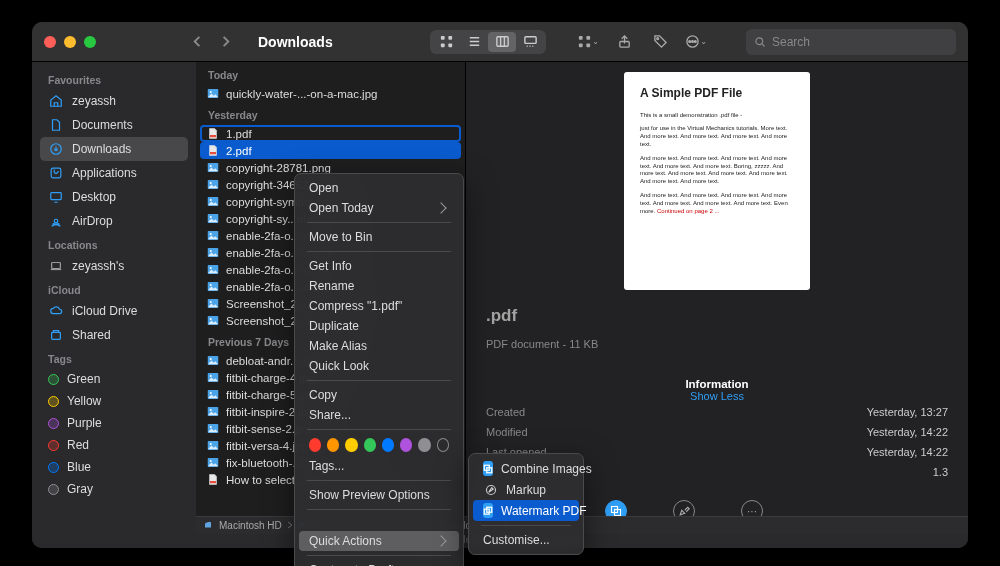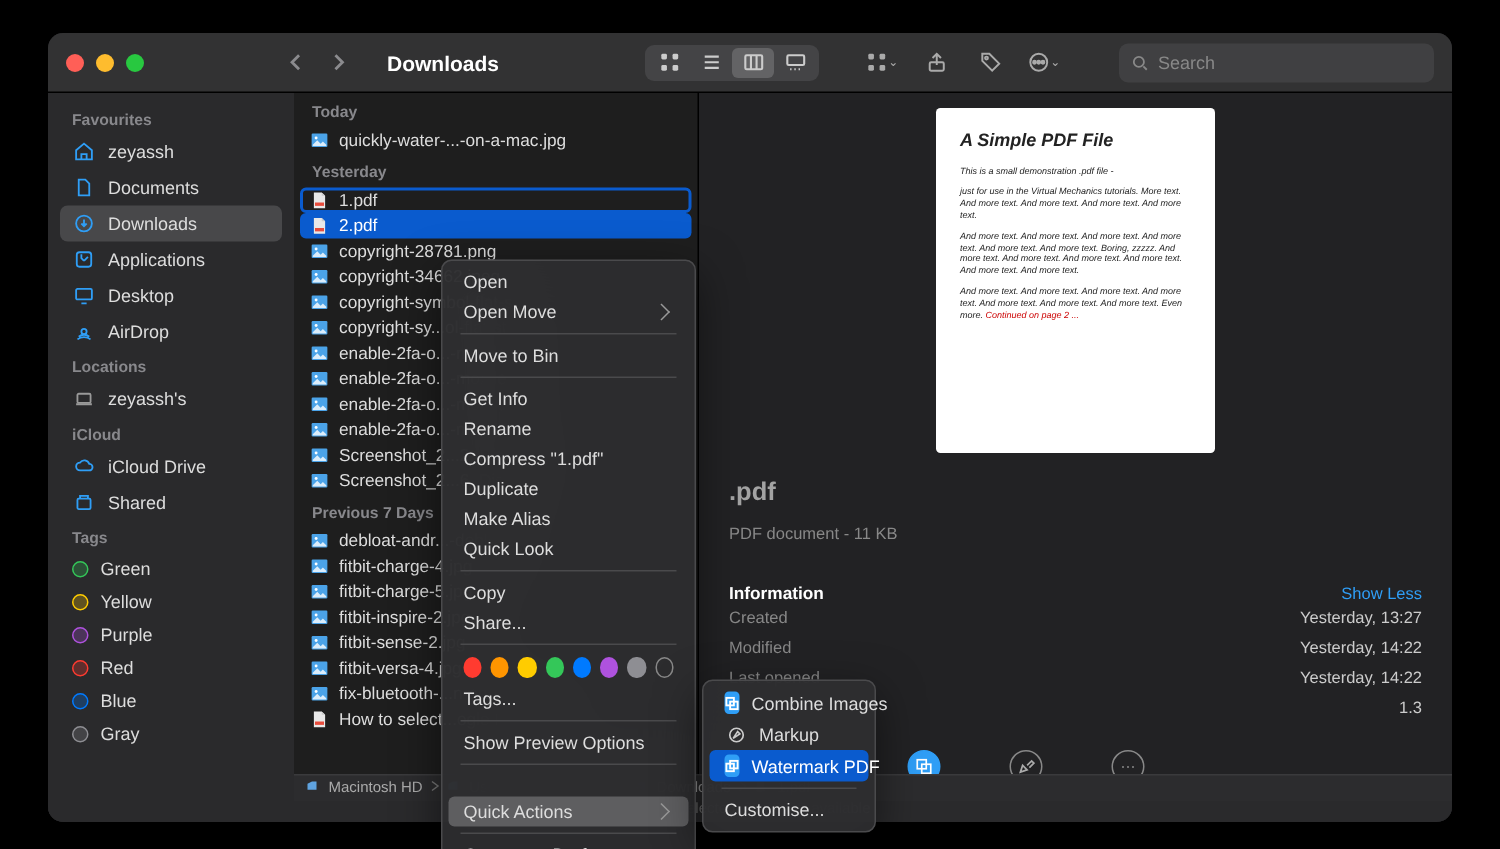--- a/index.html
+++ b/index.html
@@ -228,21 +228,20 @@
     .preview-doc {
       width: 186px;
       height: 240px;
       background: #fff;
       margin: 0 auto;
       border-radius: 3px;
       padding: 14px 16px;
       color: #222;
       font-size: 6px;
       line-height: 1.3;
-      font-style: italic;
     }
     .preview-doc .doc-title {
       font-size: 12px;
       font-weight: 600;
       margin-bottom: 10px;
     }
     .preview-doc p { margin-bottom: 6px; }
     .redspan { color: #c00; }
     .info-section {
       margin-top: 16px;
@@ -259,20 +258,21 @@
       font-size: 11px;
       margin-top: 12px;
     }
     .info-header {
       display: flex;
       justify-content: space-between;
       align-items: center;
       margin-top: 28px;
       font-weight: 600;
       color: #fff;
+      flex-direction: column;
     }
     .show-less {
       color: #2f9ef6;
       font-size: 11px;
       font-weight: 400;
     }
     .info-row {
       display: flex;
       justify-content: space-between;
       padding: 4px 0;
@@ -944,21 +944,21 @@
 
   <div class="statusbar">1 of 30 selected, 95.25 GB available</div>
 
 </div>
 
 <div class="ctx-menu" id="ctxmenu" style="top:173px; left:294px; width:170px;">
     <div class="ctx-item">
       <span>Open</span>
     </div>
     <div class="ctx-item">
-      <span>Open Move</span>
+      <span>Open Today</span>
       <span class="chevron-r"></span>
     </div>
     <div class="ctx-sep"></div>
     <div class="ctx-item">
       <span>Move to Bin</span>
     </div>
     <div class="ctx-sep"></div>
     <div class="ctx-item">
       <span>Get Info</span>
     </div>

